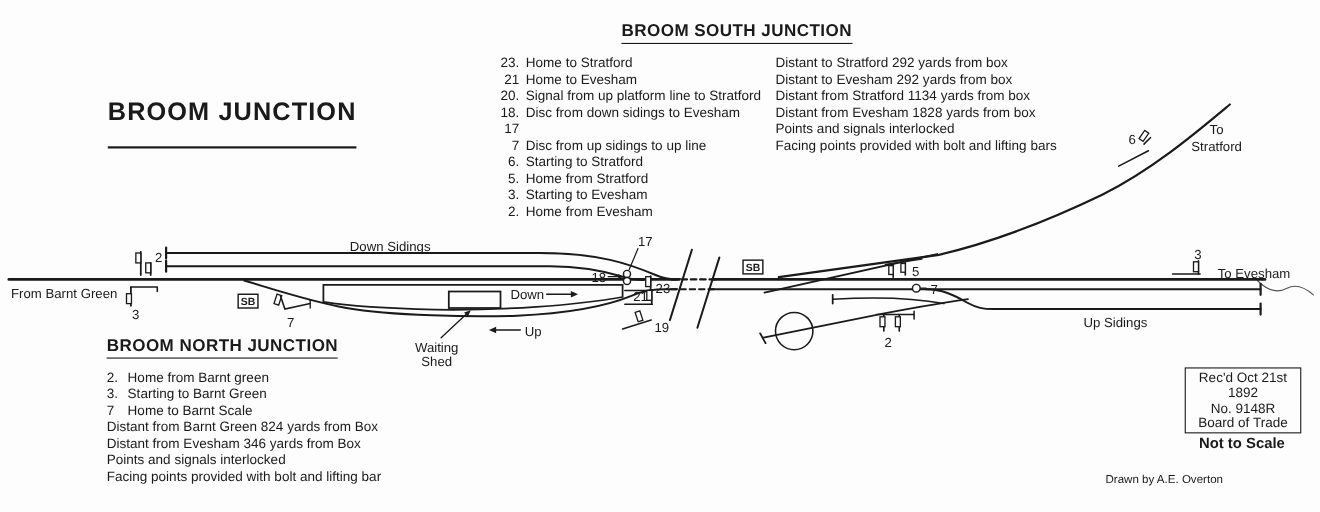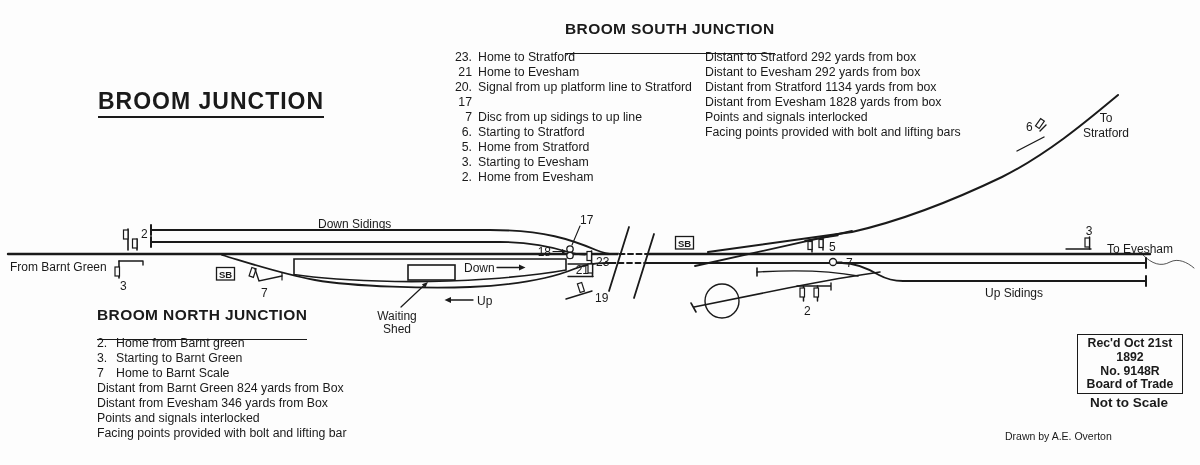--- a/index.html
+++ b/index.html
@@ -1,27 +1,27 @@
 <!DOCTYPE html>
 <html><head>
 <meta charset="utf-8">
 <style>
   html,body{margin:0;padding:0;background:#e8e8e8;}
   #page{position:relative;width:1200px;height:465px;background:#fdfdfd;overflow:hidden;
         font-family:"Liberation Sans", sans-serif;color:#1a1a1a;}
   .abs{position:absolute;}
-  .title-main{font-size:23px;font-weight:bold;letter-spacing:1px;border-bottom:2px solid #1a1a1a;padding-bottom:1px;}
-  .title-sec{font-size:15.5px;font-weight:bold;letter-spacing:.4px;border-bottom:1.6px solid #1a1a1a;padding-bottom:15px;}
+  .title-main{font-size:23px;font-weight:bold;letter-spacing:1px;border-bottom:2px solid #1a1a1a;padding-bottom:18px;}
+  .title-sec{font-size:15.5px;font-weight:bold;letter-spacing:.4px;border-bottom:1.6px solid #1a1a1a;padding-bottom:1px;}
   .siglist{font-size:12.3px;line-height:15px;}
   .sigrow{display:flex;}
   .signum{width:24px;text-align:right;flex:0 0 auto;}
   .siglab{margin-left:6px;white-space:nowrap;}
   .notes{font-size:12.3px;line-height:15px;white-space:nowrap;}
   .stampbox{border:1.6px solid #1a1a1a;width:104px;height:56px;text-align:center;
-            font-size:12.3px;line-height:13.8px;padding-top:2px;font-weight:bold;}
+            font-size:12.3px;line-height:13.8px;padding-top:2px;}
   .nts{width:108px;text-align:center;font-weight:bold;font-size:13.5px;}
   .src{font-weight:bold;font-size:12.5px;white-space:nowrap;}
   .drawn{font-size:10.5px;white-space:nowrap;}
   svg text{font-family:"Liberation Sans", sans-serif;fill:#1a1a1a;font-size:12px;}
   svg text.sb{font-size:9.5px;font-weight:bold;}
 </style>
 </head>
 <body>
 
 <div id="page">
@@ -165,20 +165,24 @@
       </div>
     <div class="sigrow">
         <span class="signum">21</span>
         <span class="siglab">Home to Evesham</span>
       </div>
     <div class="sigrow">
         <span class="signum">20.</span>
         <span class="siglab">Signal from up platform line to Stratford</span>
       </div>
     <div class="sigrow">
+        <span class="signum">18.</span>
+        <span class="siglab">Disc from down sidings to Evesham</span>
+      </div>
+    <div class="sigrow">
         <span class="signum">17</span>
       </div>
     <div class="sigrow">
         <span class="signum">7</span>
         <span class="siglab">Disc from up sidings to up line</span>
       </div>
     <div class="sigrow">
         <span class="signum">6.</span>
         <span class="siglab">Starting to Stratford</span>
       </div>

